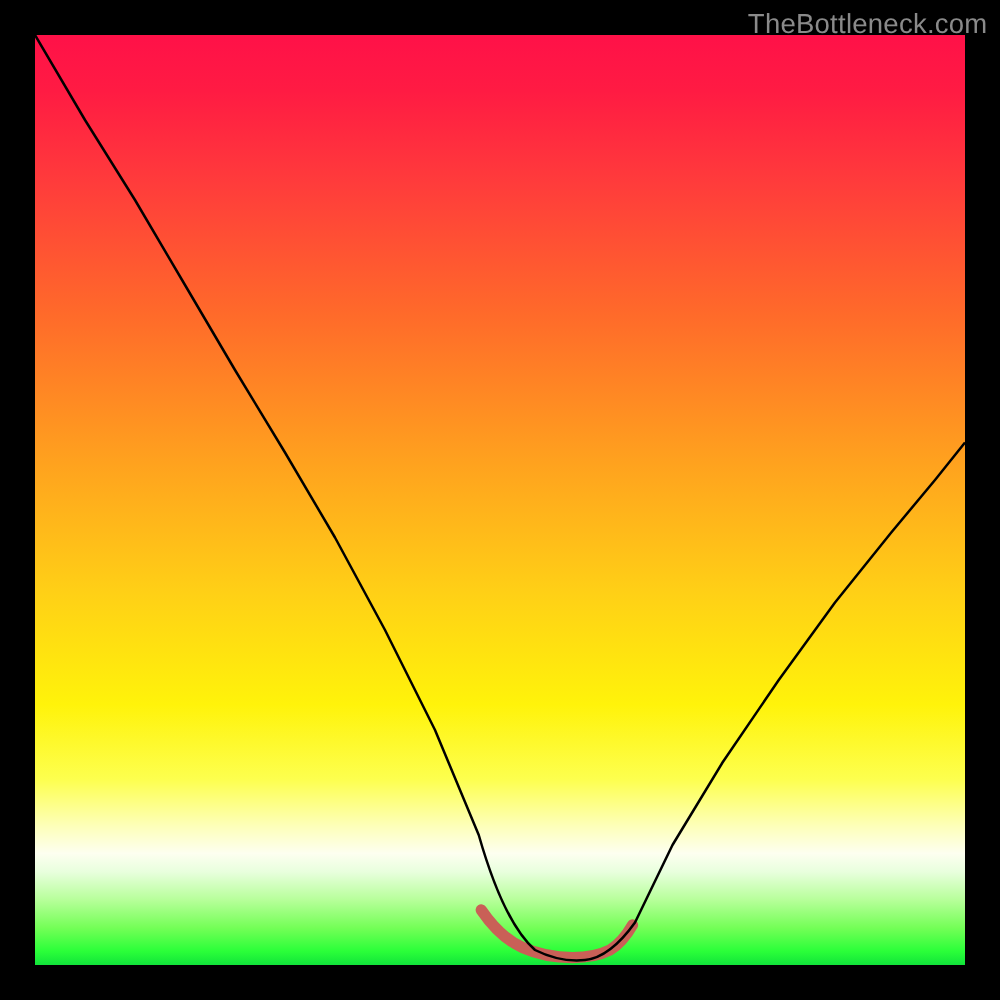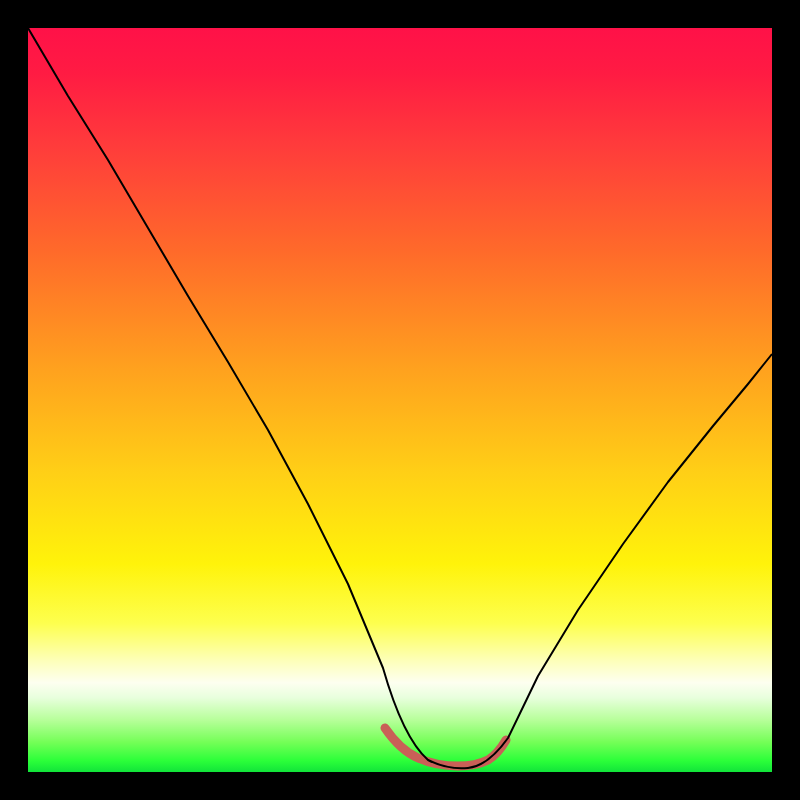--- a/index.html
+++ b/index.html
@@ -102,13 +102,14 @@
              Q 460 738 480 710
              L 510 648
              L 550 582
              L 595 516
              L 640 454
              L 685 398
              L 720 356
              L 744 326"></path>
   </svg>
 
+  <span class="watermark">TheBottleneck.com</span>
 </div>
 
 </body></html>

